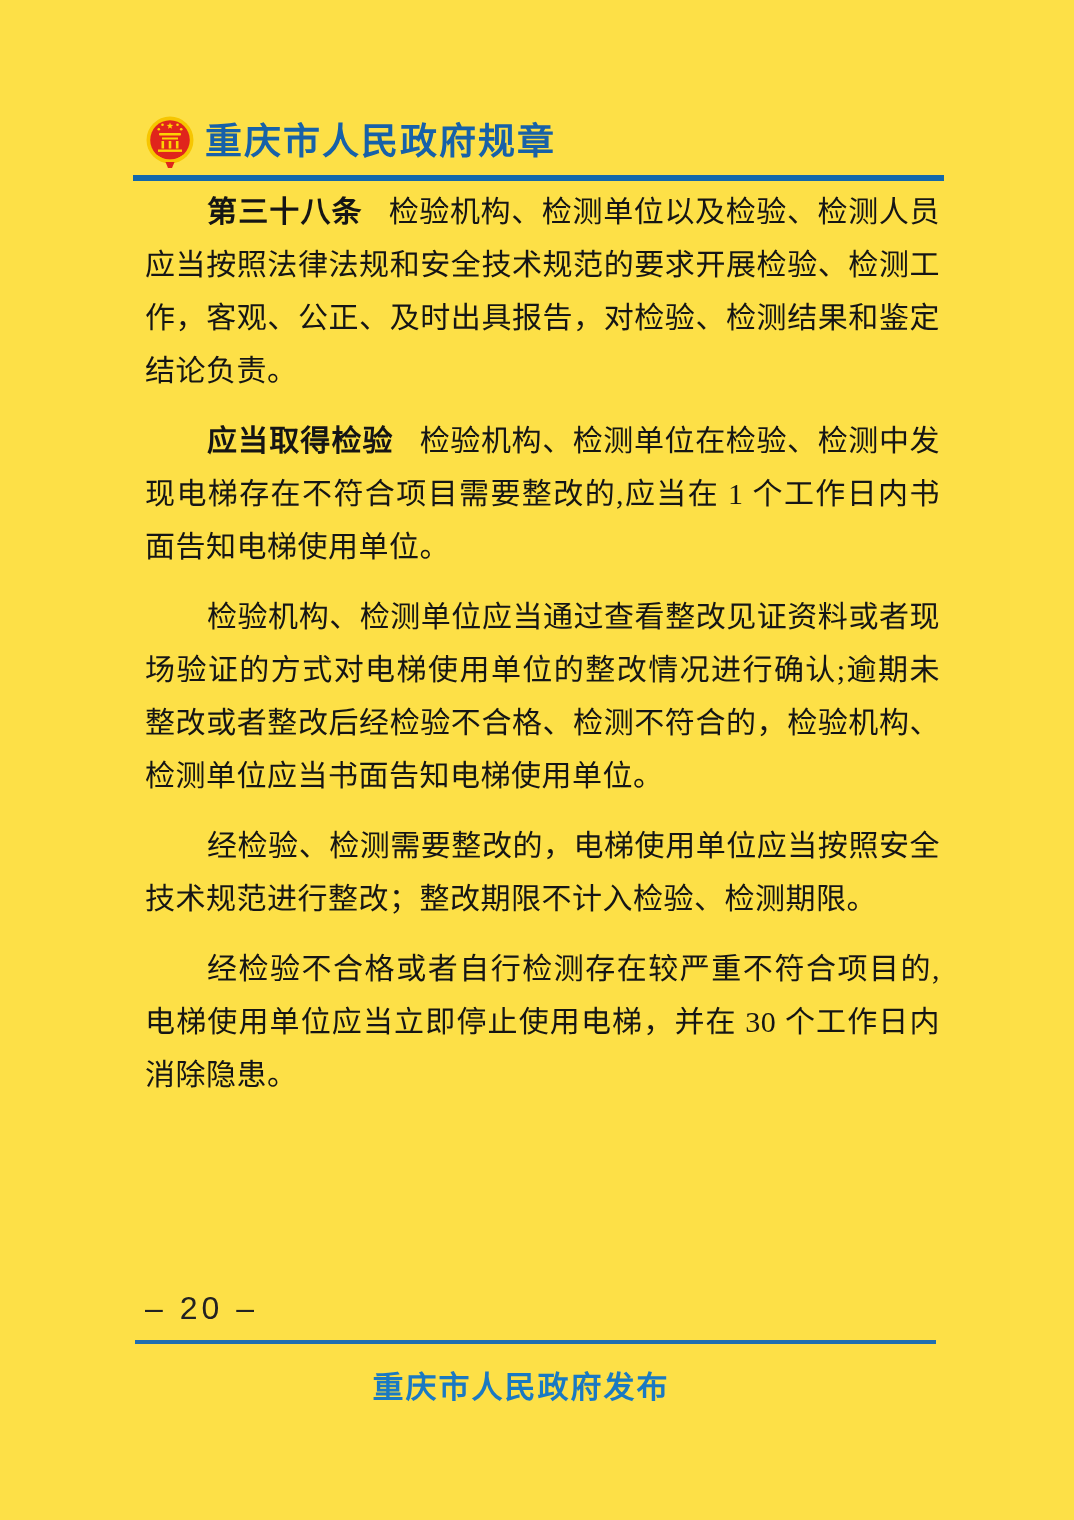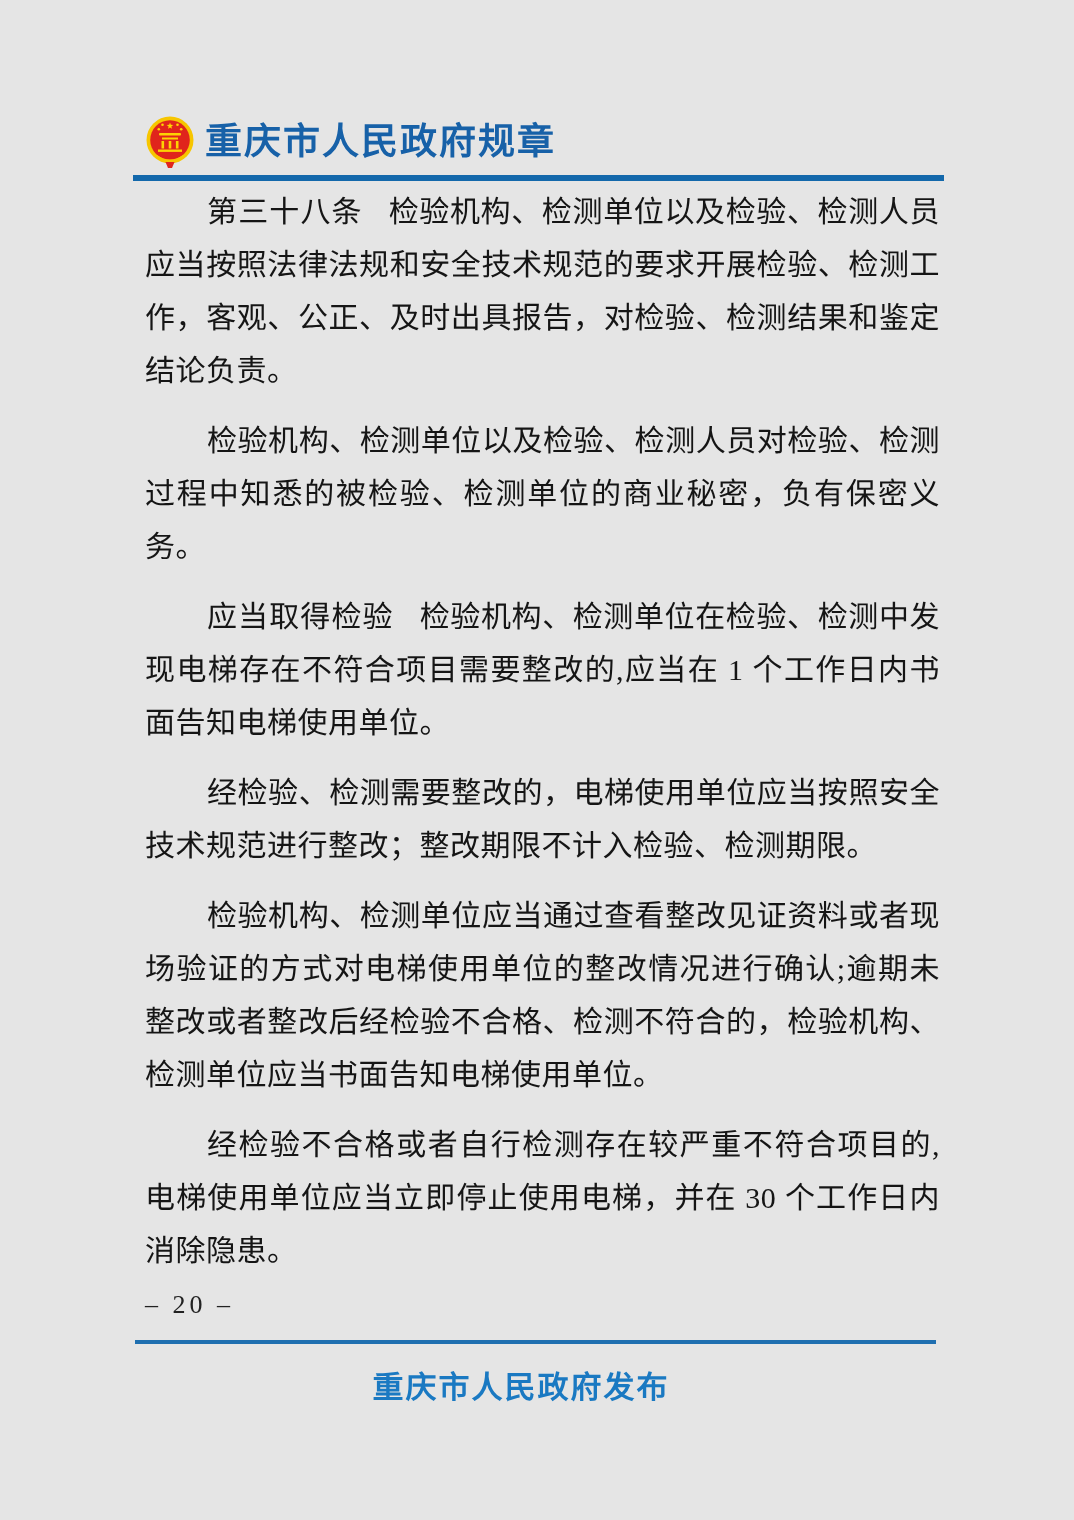--- a/index.html
+++ b/index.html
@@ -1,20 +1,20 @@
 <!DOCTYPE html>
 <html lang="zh-CN"><head>
 <meta charset="utf-8">
 <style>
   html,body{margin:0;padding:0;background:#ffffff;}
   .page{
     position:relative;
     width:1074px;
     height:1520px;
-    background:#e5e5e5;
+    background:#fde047;
     overflow:hidden;
     font-family:"Liberation Serif","DejaVu Serif",serif;
   }
   
   .doc-header{
     position:absolute;
     top:116px;
     left:145px;
     display:flex;
     align-items:center;
@@ -56,33 +56,33 @@
     font-size:30px;
     line-height:53px;
     text-indent:62px;
     text-align:justify;
     text-justify:inter-ideograph;
     letter-spacing:0.5px;
     font-family:"Liberation Serif","DejaVu Serif",serif;
   }
   .lead{
     font-family:"Liberation Sans","DejaVu Sans",sans-serif;
-    font-weight:normal;
+    font-weight:bold;
     letter-spacing:1px;
     margin-right:26px;
   }
   
   .page-number{
     position:absolute;
     top:1290px;
     left:145px;
-    font-size:26px;
+    font-size:32px;
     letter-spacing:4px;
     color:#222222;
-    font-family:Liberation Serif, serif;
+    font-family:Liberation Sans, sans-serif;
   }
   .footer-rule{
     position:absolute;
     top:1340px;
     left:135px;
     width:801px;
     height:4px;
     background:#1f6fb0;
   }
   .publisher{
@@ -130,24 +130,23 @@
         <polygon points="20.5,46 29.5,46 27,52 23,52" fill="#e0251c"></polygon>
       </svg>
     </span>
     <h1 class="doc-title">重庆市人民政府规章</h1>
   </header>
 
   <div class="header-rule"></div>
 
   <main class="doc-body" id="doc-body">
       <p class="para"><span class="lead">第三十八条</span><span>检验机构、检测单位以及检验、检测人员应当按照法律法规和安全技术规范的要求开展检验、检测工作，客观、公正、及时出具报告，对检验、检测结果和鉴定结论负责。</span></p>
-      <p class="para"><span>检验机构、检测单位以及检验、检测人员对检验、检测过程中知悉的被检验、检测单位的商业秘密，负有保密义务。</span></p>
       <p class="para"><span class="lead">应当取得检验</span><span>检验机构、检测单位在检验、检测中发现电梯存在不符合项目需要整改的,应当在 1 个工作日内书面告知电梯使用单位。</span></p>
+      <p class="para"><span>检验机构、检测单位应当通过查看整改见证资料或者现场验证的方式对电梯使用单位的整改情况进行确认;逾期未整改或者整改后经检验不合格、检测不符合的，检验机构、检测单位应当书面告知电梯使用单位。</span></p>
       <p class="para"><span>经检验、检测需要整改的，电梯使用单位应当按照安全技术规范进行整改；整改期限不计入检验、检测期限。</span></p>
-      <p class="para"><span>检验机构、检测单位应当通过查看整改见证资料或者现场验证的方式对电梯使用单位的整改情况进行确认;逾期未整改或者整改后经检验不合格、检测不符合的，检验机构、检测单位应当书面告知电梯使用单位。</span></p>
       <p class="para"><span>经检验不合格或者自行检测存在较严重不符合项目的,电梯使用单位应当立即停止使用电梯，并在 30 个工作日内消除隐患。</span></p>
     </main>
 
   <div class="page-number">– 20 –</div>
 
   <div class="footer-rule"></div>
 
   <div class="publisher">
     <span>重庆市人民政府发布</span>
   </div>

